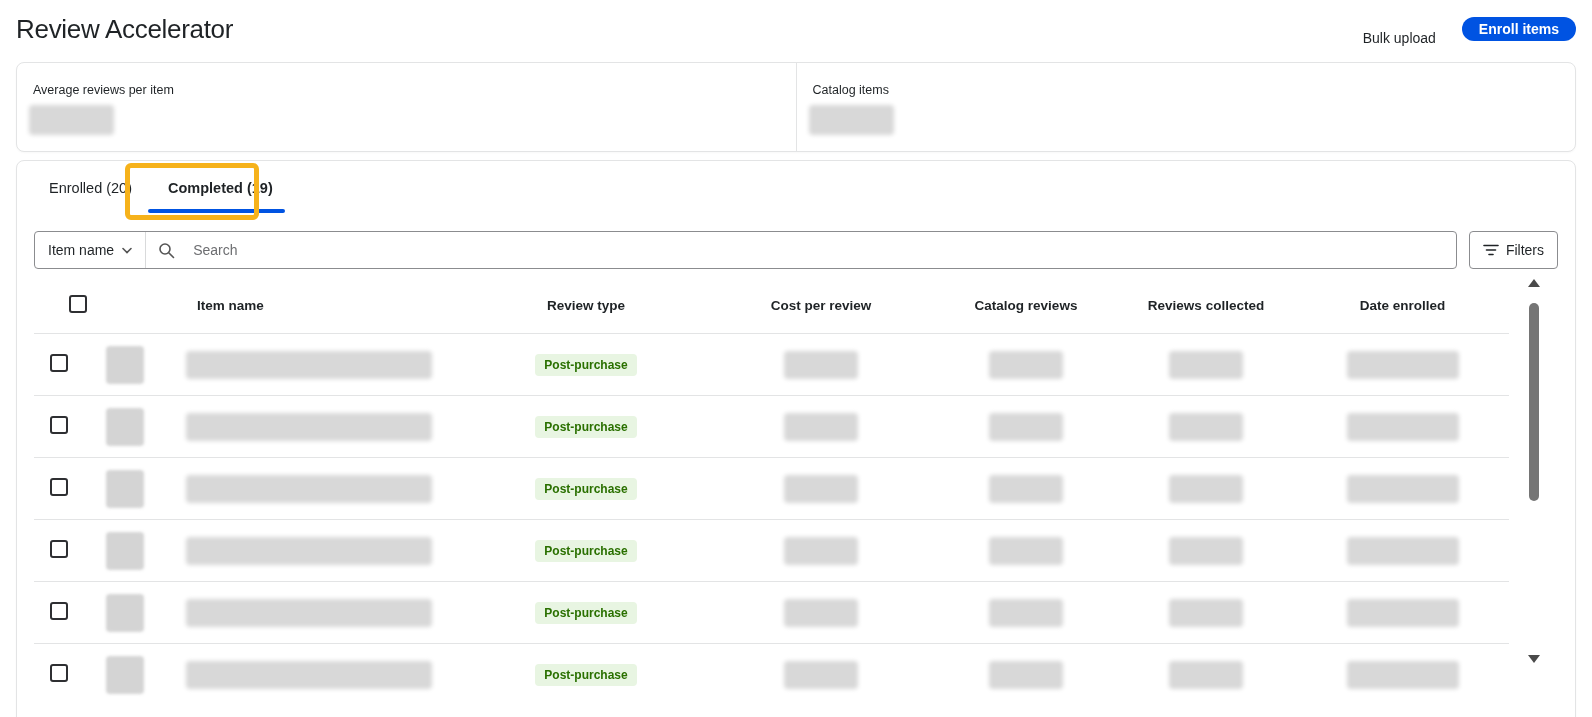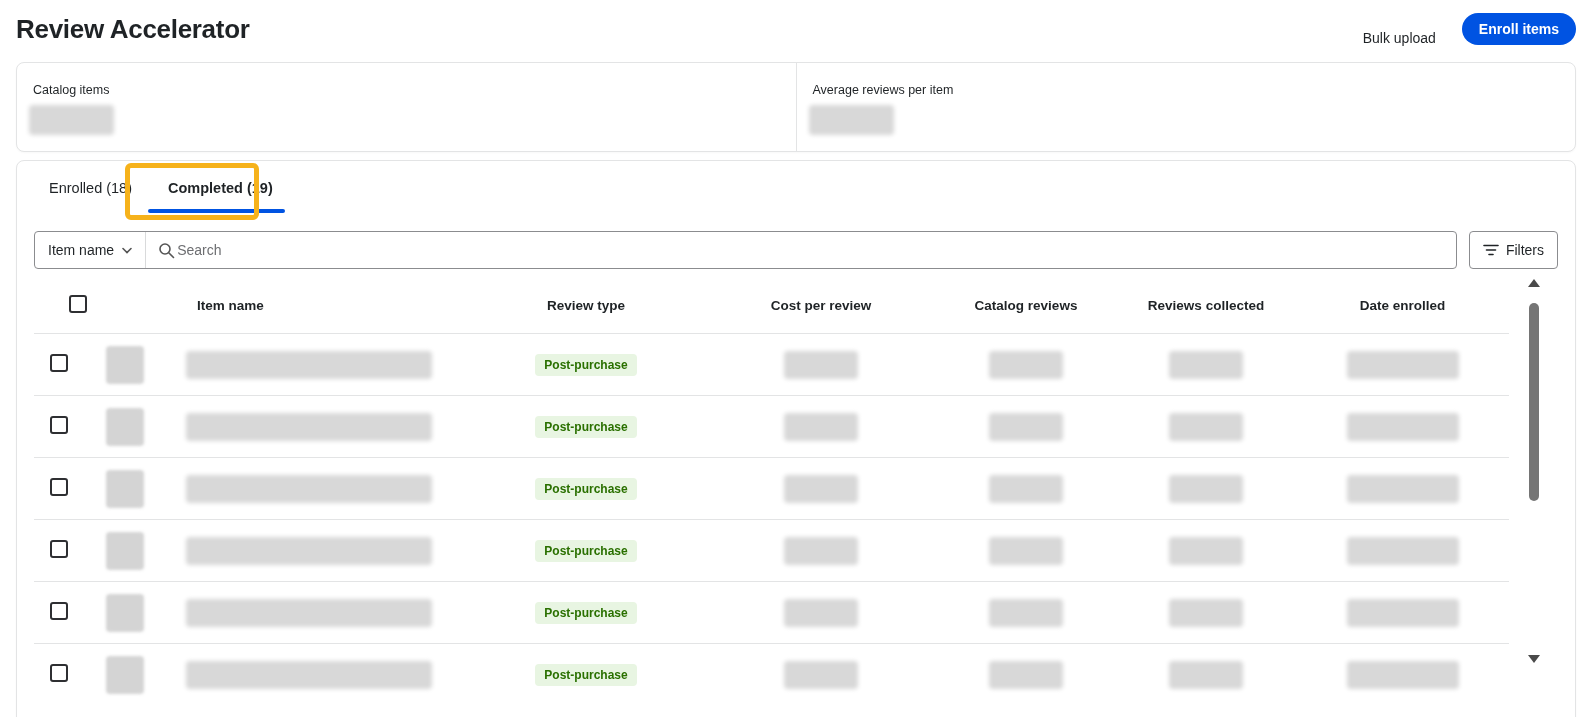--- a/index.html
+++ b/index.html
@@ -14,25 +14,25 @@
   *{box-sizing:border-box;}
   html,body{margin:0;padding:0;}
   body{
     width:1592px;height:717px;overflow:hidden;background:#fff;
     font-family:"Liberation Sans","DejaVu Sans",sans-serif;color:var(--text);
   }
   .page{padding:0 16px;}
 
   
   .topbar{display:flex;justify-content:space-between;align-items:center;padding-top:12px;}
-  h1.page-title{margin:0;font-size:26px;font-weight:700;letter-spacing:-0.3px;}
+  h1.page-title{margin:0;font-size:26px;font-weight:400;letter-spacing:-0.3px;}
   .top-actions{display:flex;align-items:center;gap:26px;}
   .link-plain{font-size:14px;font-weight:500;color:var(--text);cursor:pointer;margin-top:18px;}
   .btn-primary{
-    background:var(--blue);color:#fff;border:none;border-radius:16px;height:32px;
+    background:var(--blue);color:#fff;border:none;border-radius:16px;height:24px;
     padding:0 17px;font-size:14px;font-weight:700;cursor:pointer;font-family:inherit;
   }
   .subtitle{margin-top:14px;font-size:13px;color:var(--text);}
   .subtitle a{color:var(--blue);text-decoration:underline;cursor:pointer;}
 
   
   .stats-card{
     margin-top:16px;border:1px solid var(--border);border-radius:8px;display:flex;
     background:#fff;box-shadow:0 1px 2px rgba(0,0,0,.03);
   }
@@ -53,21 +53,21 @@
   .tab-underline{position:absolute;left:-20px;right:-12px;bottom:2px;height:4px;border-radius:2px;background:var(--blue);}
   .annotation-box{
     position:absolute;left:108px;top:2px;width:134px;height:57px;
     border:5px solid var(--yellow);border-radius:6px;pointer-events:none;z-index:5;
   }
 
   
   .toolbar{display:flex;margin:16px 17px 0;gap:12px;}
   .search-combo{flex:1;display:flex;align-items:center;border:1px solid #8b8c8f;border-radius:4px;height:38px;background:#fff;}
   .field-selector{display:flex;align-items:center;gap:8px;padding:0 13px;height:100%;font-size:14px;cursor:pointer;border-right:1px solid #d9dadb;white-space:nowrap;}
-  .search-seg{display:flex;flex:1;gap:0;padding:0 12px;}
+  .search-seg{display:flex;flex:1;gap:16px;padding:0 12px;}
   .search-seg input{border:none;outline:none;flex:1;font-size:14px;font-family:inherit;color:var(--text);background:transparent;}
   .search-seg input::placeholder{color:#6d6e71;}
   .filters-btn{
     display:flex;align-items:center;justify-content:flex-start;gap:7px;border:1px solid #8b8c8f;border-radius:4px;
     background:#fff;height:38px;padding:0 13px;font-size:14px;font-family:inherit;color:var(--text);cursor:pointer;
   }
   .icon{display:inline-flex;align-items:center;}
 
   
   .table{margin:0 66px 0 17px;}
@@ -106,34 +106,34 @@
     <h1 class="page-title">Review Accelerator</h1>
     <div class="top-actions">
       <span class="link-plain">Bulk upload</span>
       <button class="btn-primary">Enroll items</button>
     </div>
   </div>
 
 
   <div class="stats-card">
     <div class="stat">
+      <div class="stat-label">Average reviews per item</div>
+      <div class="ph stat-ph"></div>
+    </div>
+    <div class="stat">
       <div class="stat-label">Catalog items</div>
       <div class="ph stat-ph"></div>
     </div>
-    <div class="stat">
-      <div class="stat-label">Average reviews per item</div>
-      <div class="ph stat-ph"></div>
-    </div>
   </div>
 
   <div class="main-card">
 
     <div class="tabs">
       <div class="tab">
-        <span>Enrolled (18)</span>
+        <span>Enrolled (20)</span>
       </div>
       <div class="tab active">
         <span>Completed (19)</span>
         <div class="tab-underline"></div>
       </div>
     </div>
     <div class="annotation-box"></div>
 
     <div class="toolbar">
       <div class="search-combo">

